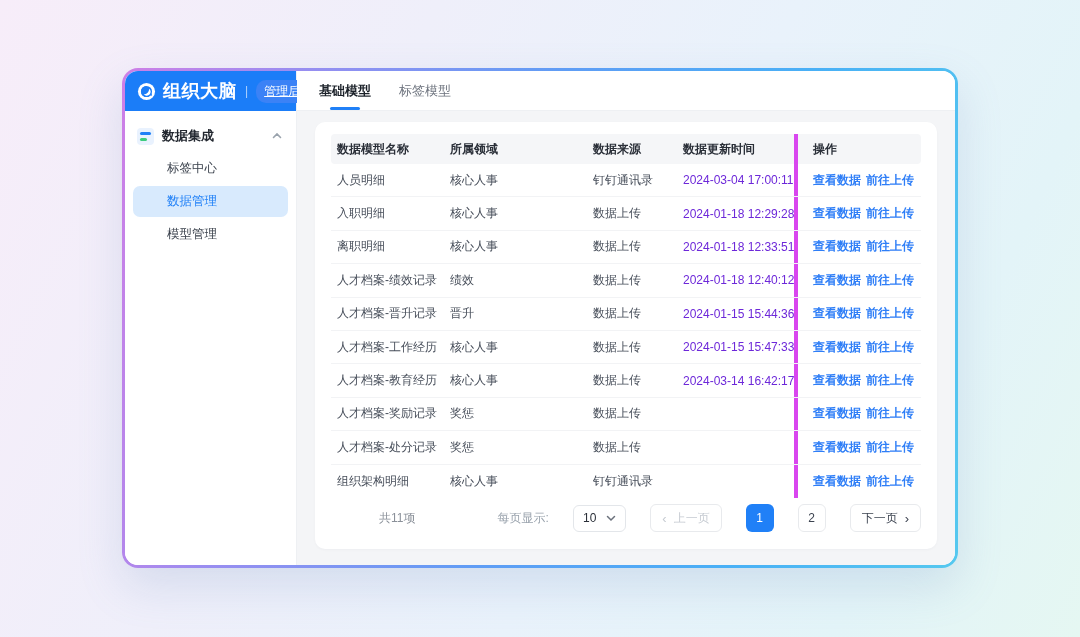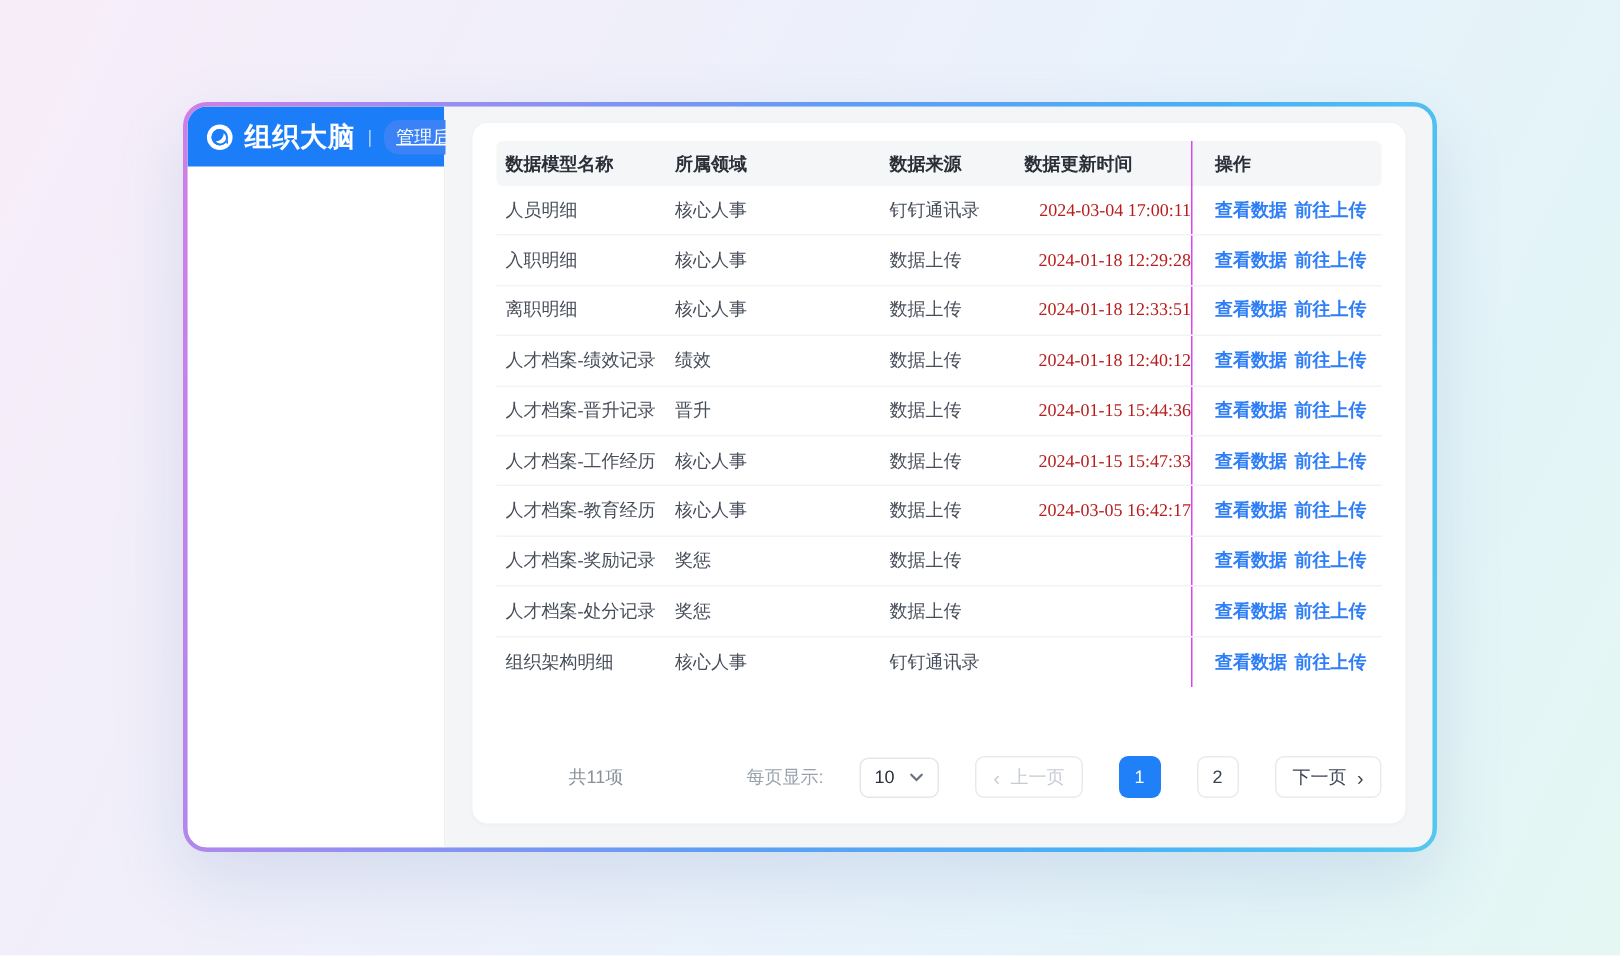--- a/index.html
+++ b/index.html
@@ -37,26 +37,26 @@
   .main{ flex:1; display:flex; flex-direction:column; background:#f4f5f7; min-width:0; }
   .tabbar{ height:40px; flex:0 0 40px; background:#fff; border-bottom:1px solid #eef0f3; display:flex; align-items:stretch; gap:28px; padding:0 22px; }
   .tab{ display:flex; align-items:center; position:relative; font-size:13px; color:#6b717c; cursor:pointer; }
   .tab.active{ color:#1b2129; font-weight:bold; }
   .tab.active::after{ content:""; position:absolute; left:50%; transform:translateX(-50%); bottom:0; width:30px; height:3px; border-radius:2px; background:#2080f7; }
   .content{ flex:1; padding:11px 18px 16px; min-height:0; }
   .card{ background:#fff; border-radius:10px; height:100%; padding:12px 16px 14px; display:flex; flex-direction:column; box-shadow:0 1px 3px rgba(30,40,60,.03); }
   
   .thead,.trow{ display:grid; grid-template-columns:113px 143px 90px 117px 1fr; align-items:center; }
   .thead{ background:#f5f6f8; border-radius:4px; height:30px; font-size:12px; font-weight:bold; color:#2a2f38; }
-  .th,.td{ padding-left:6px; overflow:hidden; white-space:nowrap;font-family:Liberation Serif, serif; }
-  .th.action,.td.action{ border-left:1px solid #d946ef; padding-left:15px; align-self:stretch; display:flex; align-items:center; }
+  .th,.td{ padding-left:6px; overflow:hidden; white-space:nowrap; }
+  .th.action,.td.action{ border-left:4px solid #d946ef; padding-left:15px; align-self:stretch; display:flex; align-items:center; }
   .tbody{ flex:1; min-height:0; }
   .trow{ height:33.4px; border-bottom:1px solid #f2f3f5; font-size:12px; color:#474e5a; }
   .trow:last-child{ border-bottom:none; }
-  .td.time{ color:#b91c1c;text-align:right; }
+  .td.time{ color:#6d28d9; }
   .td.action a{ color:#2e7ef7; text-decoration:none; font-weight:bold; cursor:pointer; }
   .td.action a + a{ margin-left:5px; }
   
   .foot{ flex:0 0 34px; display:flex; align-items:center; justify-content:space-between; margin-top:8px;margin-left:48px; }
   .total{ font-size:12px; color:#8a9099; }
   .pager{ display:flex; align-items:center; gap:24px; }
   .pp-label{ font-size:12px; color:#9aa3ad; }
   .select{ display:flex; align-items:center; gap:10px; border:1px solid #e3e6ea; border-radius:6px; height:27px; padding:0 9px; background:#fff; cursor:pointer; }
   .select .val{ font-size:12px; color:#2a2f38; font-weight:normal; }
   .pbtn{ height:28px; border:1px solid #e8eaed; border-radius:6px; background:#fff; display:flex; align-items:center; gap:7px; padding:0 11px; font-size:12px; color:#3c4350; cursor:pointer; }
@@ -76,23 +76,42 @@
       <svg class="logo-ic" viewBox="0 0 20 20">
         <circle cx="10" cy="10" r="9" fill="#ffffff"></circle>
         <path d="M10 4.2 a5.8 5.8 0 1 0 5.8 5.8 l0 4.6 -4.2 -1.4 a5.8 5.8 0 0 1 -1.6 -9z" fill="#1b7df8"></path>
         <circle cx="10" cy="10" r="5.8" fill="#1b7df8"></circle>
         <path d="M12.8 7.2 a4 4 0 1 1 -5.6 5.6 a5.5 5.5 0 0 0 5.6 -5.6z" fill="#ffffff"></path>
       </svg>
       <span class="brand-name">组织大脑</span>
       <span class="brand-sep">|</span>
       <span class="brand-badge">管理后台</span>
     </div>
+    <nav class="nav">
+      <div class="nav-group">
+        <span class="nav-group-ic">
+            <span class="bar1"></span>
+            <span class="bar2"></span>
+          </span>
+        <span class="nav-group-label">数据集成</span>
+        <svg class="chev-up" viewBox="0 0 10 10" fill="none" stroke-width="1.6" stroke-linecap="round">
+            <path d="M1.5 6.5 L5 3 L8.5 6.5"></path>
+          </svg>
+      </div>
+      <div class="nav-item">标签中心</div>
+      <div class="nav-item active">数据管理</div>
+      <div class="nav-item">模型管理</div>
+    </nav>
   </aside>
 
   <section class="main">
+    <div class="tabbar">
+      <div class="tab active">基础模型</div>
+      <div class="tab">标签模型</div>
+    </div>
 
     <div class="content">
       <div class="card">
 
         <div class="thead">
           <div class="th">数据模型名称</div>
           <div class="th">所属领域</div>
           <div class="th">数据来源</div>
           <div class="th">数据更新时间</div>
           <div class="th action">操作</div>
@@ -156,21 +175,21 @@
               <div class="td time">2024-01-15 15:47:33</div>
               <div class="td action">
                 <a>查看数据</a>
                 <a>前往上传</a>
               </div>
             </div>
             <div class="trow">
               <div class="td">人才档案-教育经历</div>
               <div class="td">核心人事</div>
               <div class="td">数据上传</div>
-              <div class="td time">2024-03-05 16:42:17</div>
+              <div class="td time">2024-03-14 16:42:17</div>
               <div class="td action">
                 <a>查看数据</a>
                 <a>前往上传</a>
               </div>
             </div>
             <div class="trow">
               <div class="td">人才档案-奖励记录</div>
               <div class="td">奖惩</div>
               <div class="td">数据上传</div>
               <div class="td time"></div>

